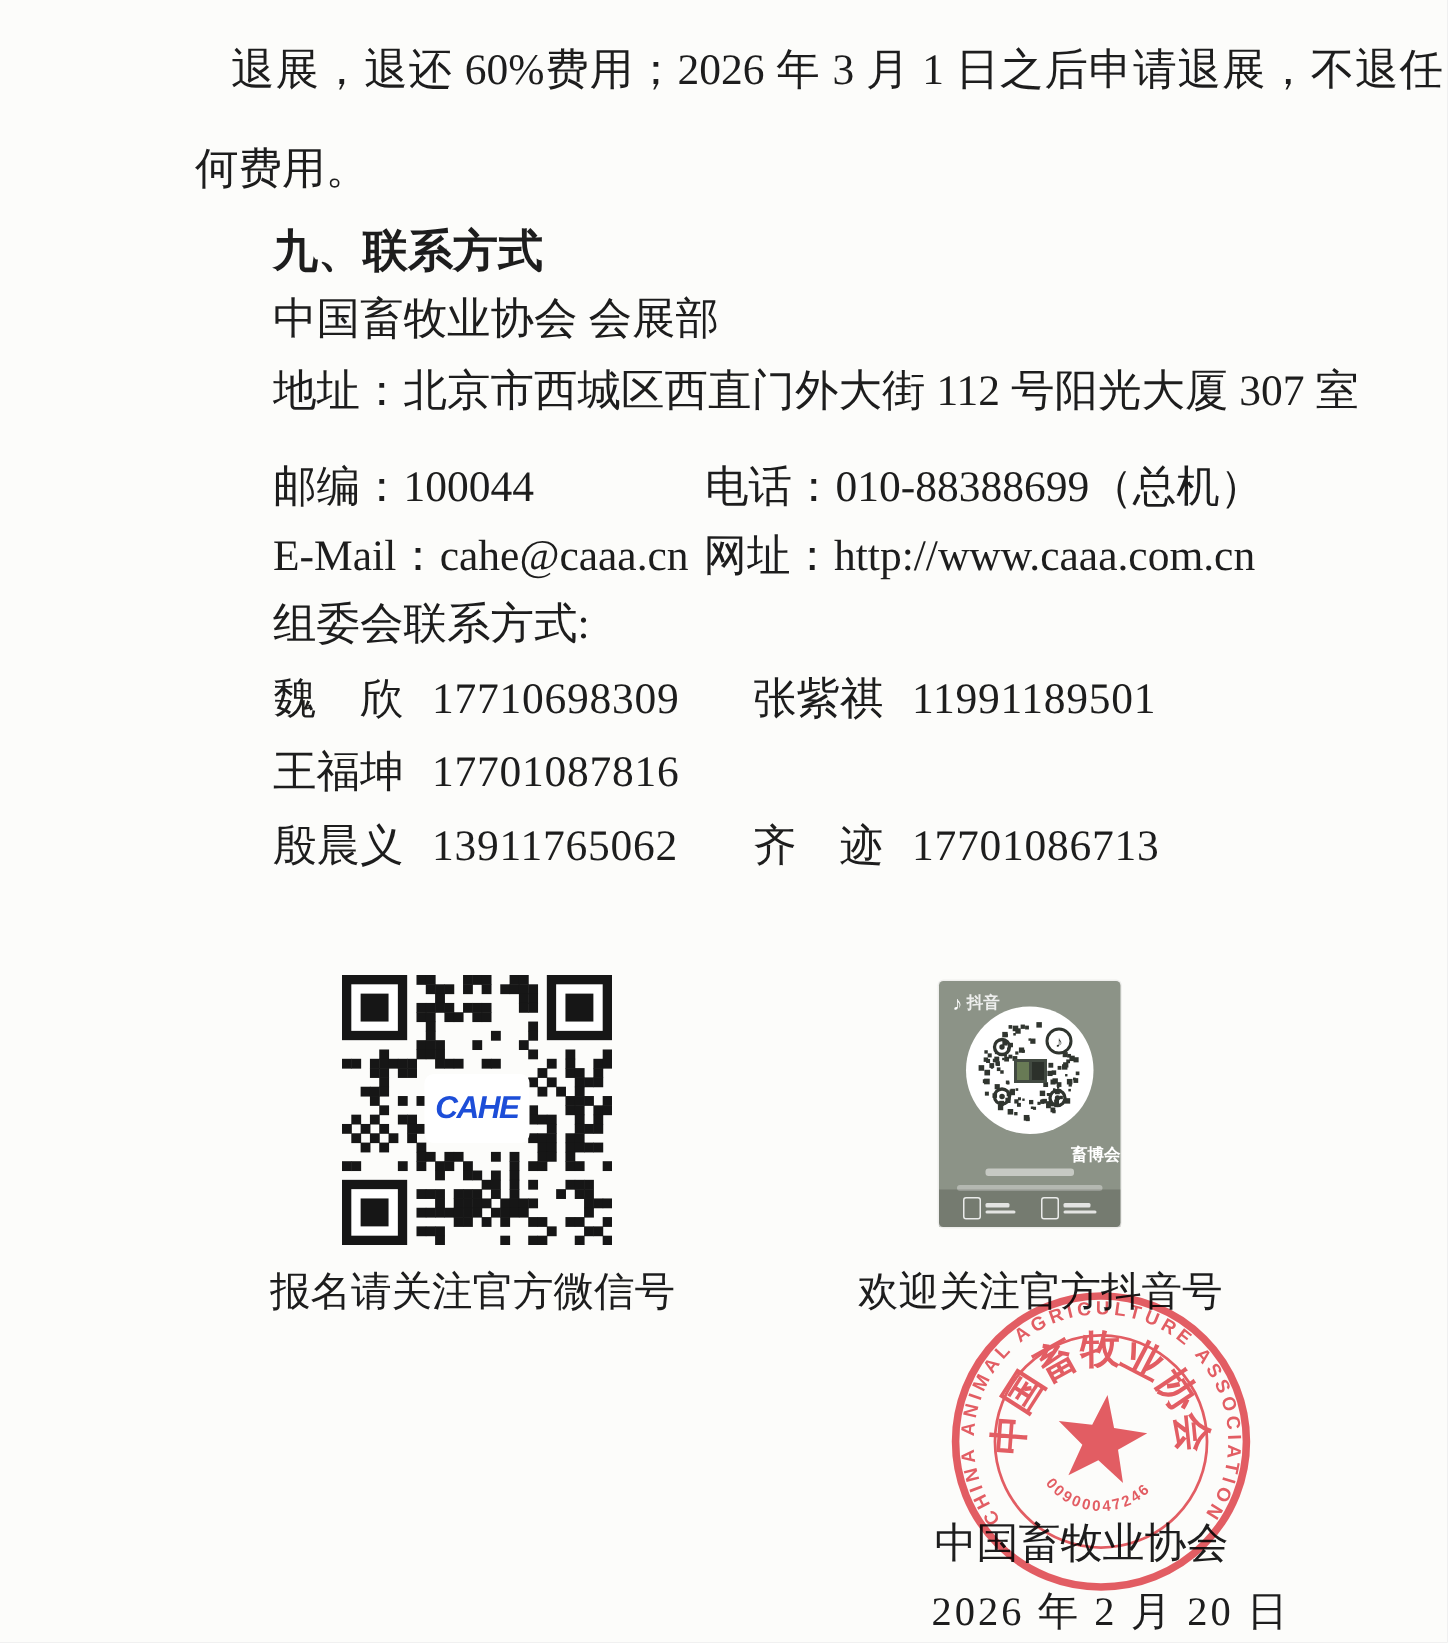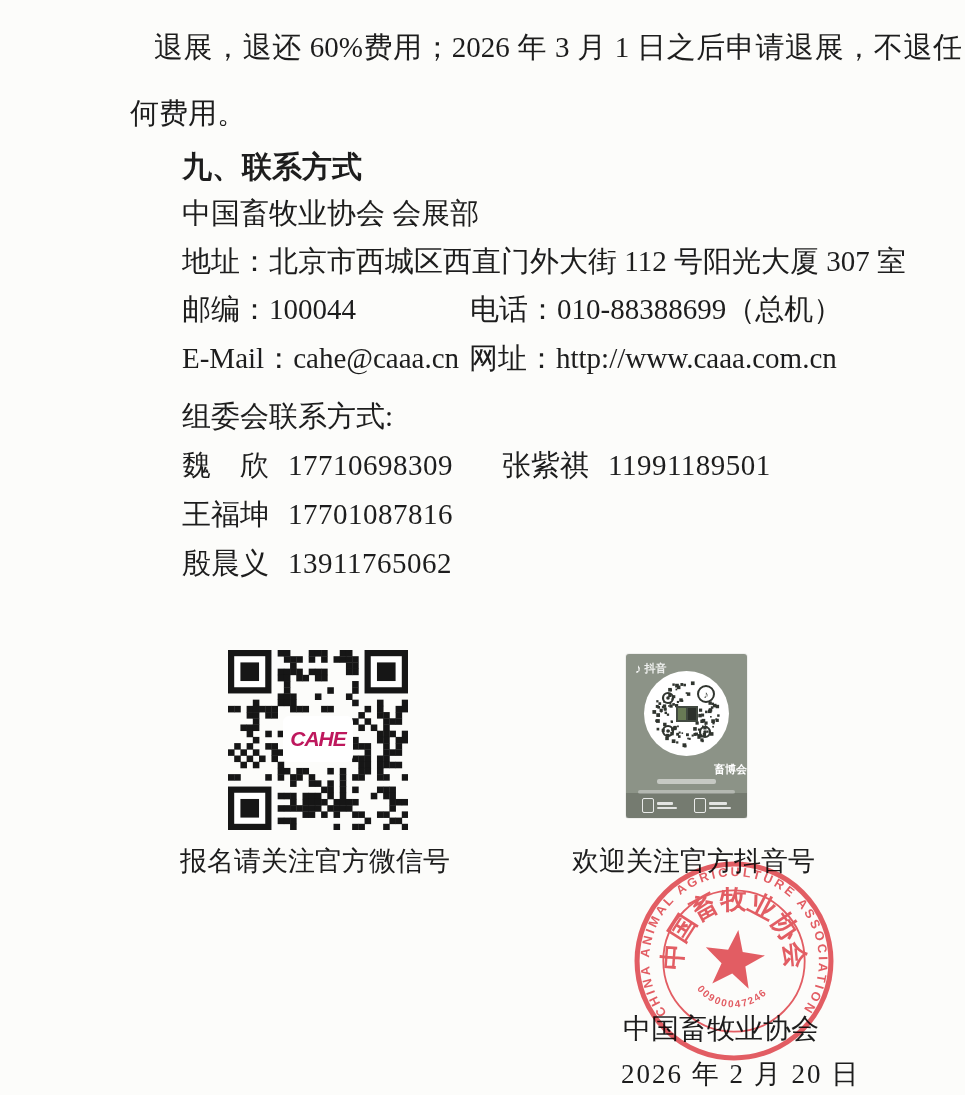--- a/index.html
+++ b/index.html
@@ -28,21 +28,21 @@
   
   .wechat-qr{width:180px;height:180px;}
   .wechat-logo{
     position:absolute;left:283px;top:716px;width:70px;height:46px;
     display:flex;align-items:center;justify-content:center;
     background:#ffffff;border-radius:6px;
   }
   .wechat-logo span{
     font-family:"Liberation Sans","DejaVu Sans",sans-serif;
     font-style:italic;font-weight:bold;font-size:21px;
-    color:#be185d;letter-spacing:-1px;
+    color:#1d4ed8;letter-spacing:-1px;
   }
   .qr-caption{font-size:27px;white-space:nowrap;}
 
   
   .douyin-card{
     left:626px;top:654px;width:121px;height:164px;
     background:#8c9387;border-radius:3px;
     font-family:"Liberation Sans","DejaVu Sans",sans-serif;
     box-shadow:0 0 0 1px rgba(0,0,0,0.05);
   }
@@ -83,41 +83,42 @@
 
 <div class="page">
 
   <div class="abs body-text justify-line" style="left:130px;top:30px;width:808px;margin-left:24px;">退展，退还 60%费用；2026 年 3 月 1 日之后申请退展，不退任</div>
   <div class="abs body-text" style="left:130px;top:96px;">何费用。</div>
 
   <div class="abs body-text" style="left:182px;top:196px;">中国畜牧业协会 会展部</div>
   <div class="abs section-heading" style="left:182px;top:147px;">九、联系方式</div>
   <div class="abs body-text" style="left:182px;top:244px;">地址：北京市西城区西直门外大街 112 号阳光大厦 307 室</div>
 
-  <div class="abs body-text" style="left:182px;top:292px;width:760px;">
+  <div class="abs body-text" style="left:182px;top:308px;width:760px;">
     <span>邮编：100044</span>
     <span class="abs" style="left:288px;top:0;">电话：010-88388699（总机）</span>
   </div>
 
-  <div class="abs body-text" style="left:182px;top:341px;width:760px;">
+  <div class="abs body-text" style="left:182px;top:354px;width:760px;">
     <span>E-Mail：cahe@caaa.cn</span>
     <span class="abs" style="left:287px;top:0;">网址：http://www.caaa.com.cn</span>
   </div>
 
   <div class="abs body-text" style="left:182px;top:399px;">组委会联系方式:</div>
 
   <div class="abs contact-row" style="left:182px;top:446px;width:700px;">
     <span class="contact-name">魏　欣</span><span class="contact-phone">17710698309</span>
     <span class="col-right"><span class="contact-name">张紫祺</span><span class="contact-phone">11991189501</span></span>
   </div>
   <div class="abs contact-row" style="left:182px;top:495px;width:700px;">
     <span class="contact-name">王福坤</span><span class="contact-phone">17701087816</span>
   </div>
   <div class="abs contact-row" style="left:182px;top:544px;width:700px;">
     <span class="contact-name">殷晨义</span><span class="contact-phone">13911765062</span>
+    <span class="col-right"><span class="contact-name">齐　迹</span><span class="contact-phone">17701086713</span></span>
   </div>
 
   <div class="abs" style="left:228px;top:650px;">
     <svg id="wechat-qr-svg" class="wechat-qr" viewBox="0 0 180 180">
         <rect x="49.6551724137931" y="0" width="6.5568965517241375" height="6.5568965517241375" fill="#161616"></rect>
         <rect x="55.86206896551724" y="0" width="6.5568965517241375" height="6.5568965517241375" fill="#161616"></rect>
         <rect x="80.6896551724138" y="0" width="6.5568965517241375" height="6.5568965517241375" fill="#161616"></rect>
         <rect x="86.89655172413794" y="0" width="6.5568965517241375" height="6.5568965517241375" fill="#161616"></rect>
         <rect x="93.10344827586206" y="0" width="6.5568965517241375" height="6.5568965517241375" fill="#161616"></rect>
         <rect x="111.72413793103448" y="0" width="6.5568965517241375" height="6.5568965517241375" fill="#161616"></rect>

